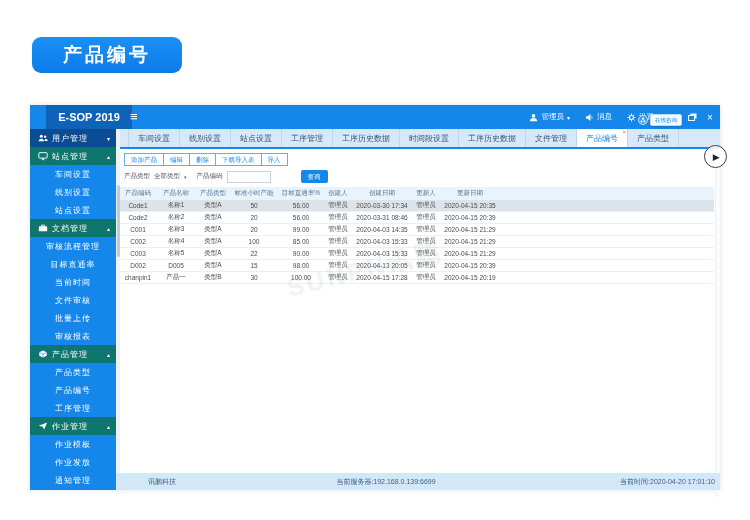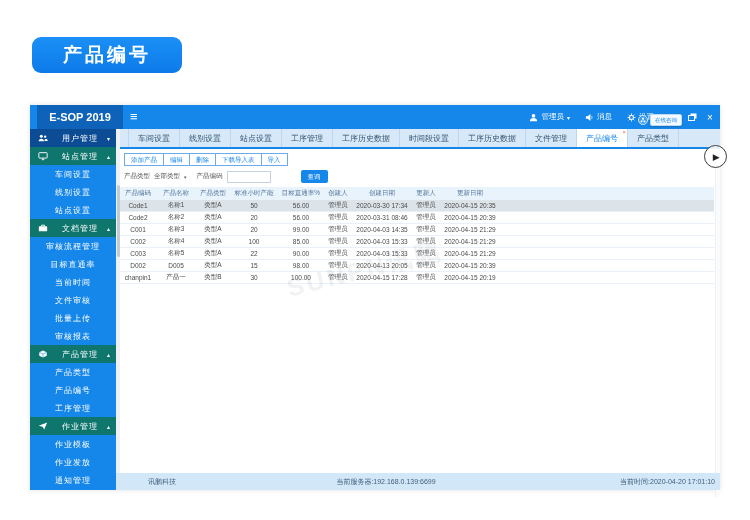--- a/index.html
+++ b/index.html
@@ -9,41 +9,41 @@
   
   .hero-badge { position:absolute; left:32px; top:37px; width:150px; height:36px;
     background:linear-gradient(180deg,#1b90f6,#0d7ae9); border-radius:9px; color:#fff;
     font-size:19px; font-weight:bold; letter-spacing:3px; display:flex; align-items:center; justify-content:center; }
 
   
   .app { position:absolute; left:30px; top:105px; width:690px; height:385px; background:#fff; box-shadow:0 0 5px rgba(0,0,0,.12); }
 
   
   .topbar { position:absolute; left:0; top:0; width:690px; height:24px; background:#1687ea; color:#fff; }
-  .topbar .brand { position:absolute; left:7px; top:0; width:86px; height:24px; background:#0e63b8;
+  .topbar .brand { position:absolute; left:16px; top:0; width:86px; height:24px; background:#0e63b8;
     display:flex; align-items:center; justify-content:center; font-size:11px; font-weight:bold; }
   .topbar .burger { position:absolute; left:100px; top:0; height:24px; line-height:23px; font-size:13px; cursor:pointer; }
   .top-right { position:absolute; right:66px; top:0; height:24px; display:flex; align-items:center; gap:15px; font-size:7.5px; }
   .tr-group { display:flex; align-items:center; gap:3px; cursor:pointer; white-space:nowrap; }
   .tr-caret { font-size:6px; }
   .win-btn { position:absolute; top:0; height:24px; display:flex; align-items:center; justify-content:center; color:#fff; cursor:pointer; }
   .btn-restore { right:22px; width:14px; }
   .restore-glyph { width:7px; height:6px; border:1px solid #fff; box-shadow:2px -2px 0 -0.5px #fff; margin-top:2px; }
   .btn-close { right:3px; width:14px; font-size:10px; }
   .float-chip { position:absolute; left:608px; top:9px; display:flex; align-items:center; gap:2px; z-index:30; }
   .chip-ico { width:10px; height:10px; border-radius:50%; background:#3b9cf0; border:1px solid #cfe7fb;
     display:flex; align-items:center; justify-content:center; }
   .chip-label { background:#f4faff; border:1px solid #bcdcf5; border-radius:2px; color:#1687ea;
     font-size:5.5px; padding:1.5px 4px; white-space:nowrap; box-shadow:0 1px 2px rgba(0,0,0,.2); }
 
   
   .sidebar { position:absolute; left:0; top:24px; width:86px; height:361px; background:#1687ea; }
   .side-item { height:18px; display:flex; align-items:center; color:#fff; font-size:8px; cursor:pointer; position:relative; white-space:nowrap; }
   .side-item.parent { background:#0f766e; padding-left:8px; }
-  .side-item.parent .p-label { margin-left:14px; letter-spacing:1px; }
+  .side-item.parent .p-label { margin-left:4px; letter-spacing:1px; }
   .side-item.top { background:#0b4c94; }
   .side-item.child { background:#1687ea; justify-content:center; letter-spacing:1px; }
   .side-caret { position:absolute; right:6px; font-size:6px; }
   .p-ico { width:10px; height:10px; flex:none; }
   .side-scroll { position:absolute; left:86px; top:24px; width:4px; height:361px; background:#eef1f5; }
   .side-thumb { position:absolute; left:0.5px; top:56px; width:3px; height:72px; background:#c2ccd5; border-radius:2px; }
 
   
   .content { position:absolute; left:90px; top:24px; width:600px; height:344px; background:#fff; }
   .tabbar { height:20px; background:#d7e9f9; border-bottom:2px solid #1687ea; display:flex; align-items:stretch; padding-left:8px; }

